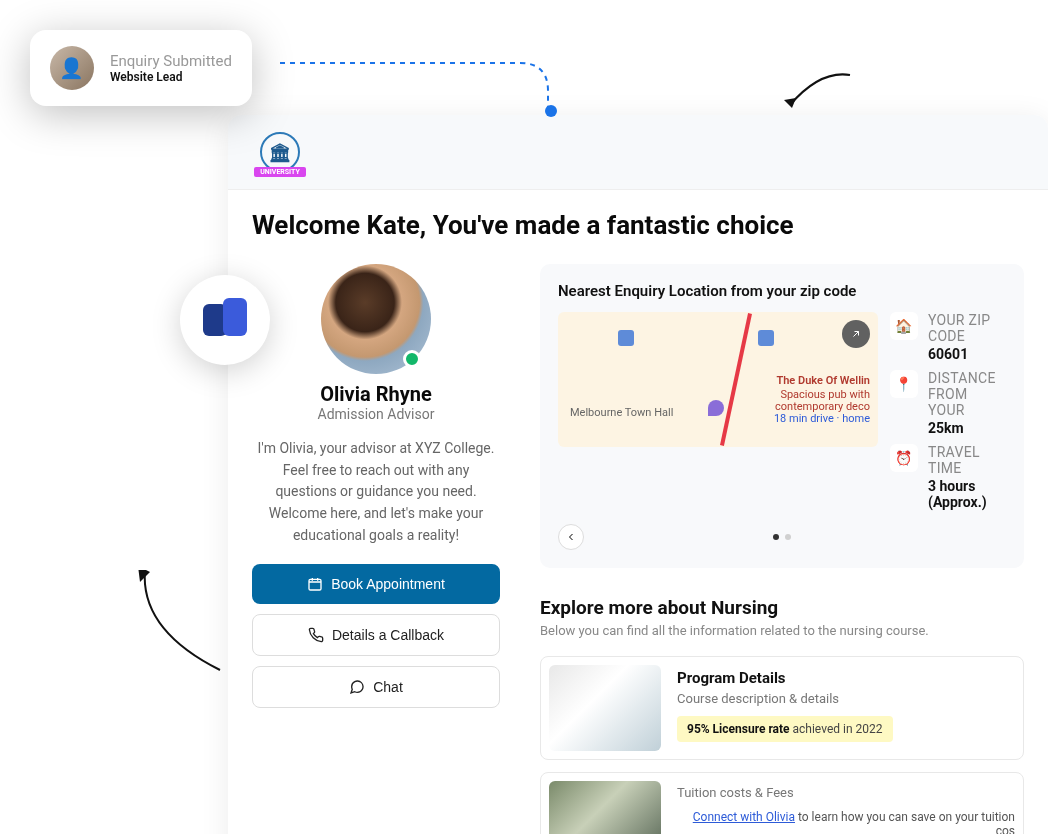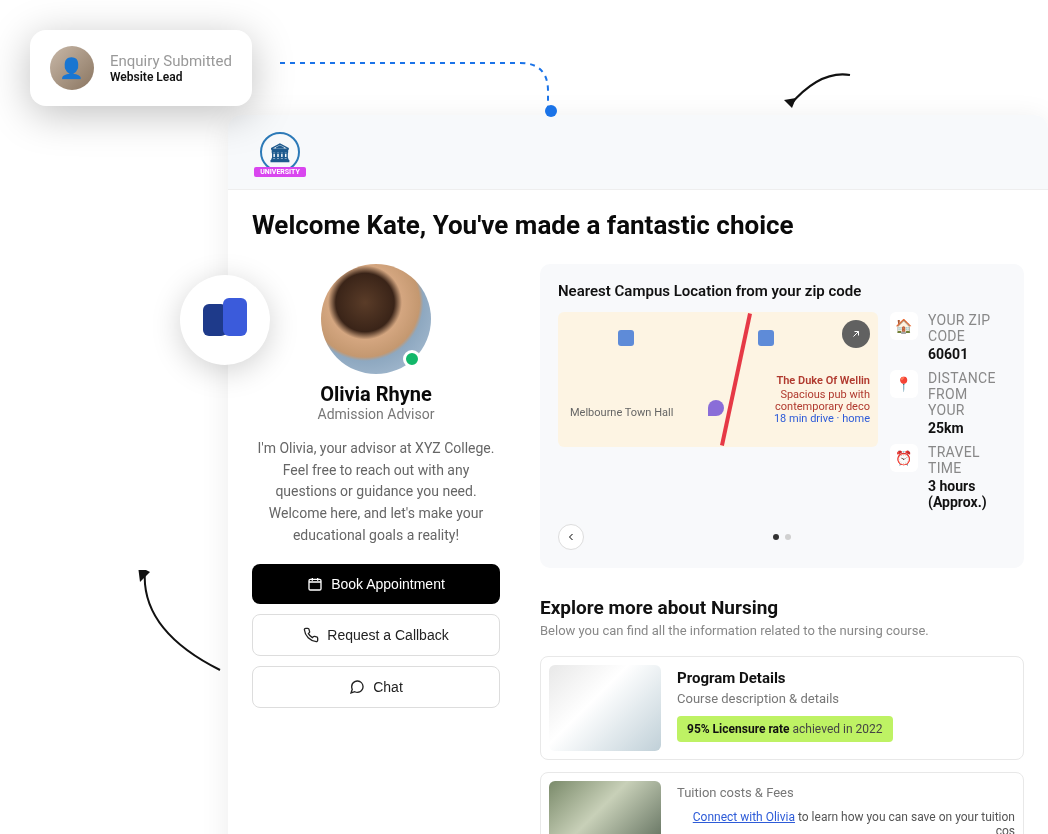--- a/index.html
+++ b/index.html
@@ -104,21 +104,21 @@
   }
   .advisor-name { font-size: 20px; font-weight: 700; color: #0a0a0a; margin-top: 8px;}
   .advisor-role { font-size: 14px; color: #777; margin-bottom: 16px; }
   .advisor-msg { font-size: 14px; color: #666; line-height: 1.55; margin-bottom: 18px; }
   .btn {
     display: flex; align-items: center; justify-content: center; gap: 8px;
     width: 100%; padding: 12px; border-radius: 8px;
     font-size: 14px; font-weight: 500; cursor: pointer;
     margin-bottom: 10px;
   }
-  .btn-primary { background: #000000; color: #fff; border: none; }
+  .btn-primary { background: #0369a1; color: #fff; border: none; }
   .btn-outline { background: #fff; color: #222; border: 1px solid #ddd; }
   .btn svg { width: 16px; height: 16px; }
 
   .right-col { flex: 1; min-width: 0; }
   .card {
     background: #f8f9fb;
     border-radius: 10px;
     padding: 18px;
   }
   .card-title { font-size: 15px; font-weight: 600; color: #111; margin-bottom: 12px; }
@@ -149,21 +149,21 @@
   .explore-sub { font-size: 13px; color:#888; margin-top: 4px; margin-bottom: 18px; }
   .item {
     display:flex; gap:16px; border:1px solid #e8e8e8; border-radius:8px; padding:8px; margin-bottom:12px; align-items:flex-start;
   }
   .item-img { width:112px; height:86px; border-radius:6px; flex-shrink:0;}
   .img-nurse { background: linear-gradient(135deg,#e8e8e8 0%, #fff 40%, #c0d0d8 100%);}
   .img-money { background: linear-gradient(135deg,#7a8a6a 0%, #c8d0b8 40%, #4a5a4a 100%);}
   .item-body { padding-top:4px; font-size:13px;}
   .item-title { font-size:15px; font-weight:700; color:#111; margin-bottom:4px;}
   .item-desc { color:#777; margin-bottom:10px;}
-  .badge { display:inline-block; background:#bef264; border-radius:4px; padding:6px 10px; font-size:12px; color:#444;}
+  .badge { display:inline-block; background:#fef9c3; border-radius:4px; padding:6px 10px; font-size:12px; color:#444;}
   .badge strong { color:#111; }
   .link { color:#2d5bd8; text-decoration: underline; }
 
   
   .partner-badge {
     position: absolute;
     top: 275px; left: 180px;
     width: 90px; height: 90px;
     background:#fff; border-radius:50%;
     box-shadow: 0 6px 30px rgba(0,0,0,0.18);
@@ -232,33 +232,33 @@
           <svg viewBox="0 0 24 24" fill="none" stroke="currentColor" stroke-width="2">
               <rect x="3" y="5" width="18" height="16" rx="2"></rect>
               <path d="M3 9h18M8 3v4M16 3v4"></path>
             </svg>
           <span>Book Appointment</span>
         </button>
         <button class="btn btn-outline">
           <svg viewBox="0 0 24 24" fill="none" stroke="currentColor" stroke-width="2">
               <path d="M22 16.92v3a2 2 0 0 1-2.18 2A19.86 19.86 0 0 1 2.08 4.18 2 2 0 0 1 4.11 2h3a2 2 0 0 1 2 1.72c.13.96.37 1.9.72 2.8a2 2 0 0 1-.45 2.11L8.09 9.91a16 16 0 0 0 6 6l1.27-1.27a2 2 0 0 1 2.11-.45c.9.35 1.84.59 2.8.72A2 2 0 0 1 22 16.92z"></path>
             </svg>
-          <span>Request a Callback</span>
+          <span>Details a Callback</span>
         </button>
         <button class="btn btn-outline">
           <svg viewBox="0 0 24 24" fill="none" stroke="currentColor" stroke-width="2">
               <path d="M21 11.5a8.38 8.38 0 0 1-.9 3.8 8.5 8.5 0 0 1-7.6 4.7 8.38 8.38 0 0 1-3.8-.9L3 21l1.9-5.7a8.38 8.38 0 0 1-.9-3.8 8.5 8.5 0 0 1 4.7-7.6 8.38 8.38 0 0 1 3.8-.9h.5a8.48 8.48 0 0 1 8 8v.5z"></path>
             </svg>
           <span>Chat</span>
         </button>
       </div>
 
       <div class="right-col">
         <div class="card">
-          <div class="card-title">Nearest Campus Location from your zip code</div>
+          <div class="card-title">Nearest Enquiry Location from your zip code</div>
           <div class="map-row">
             <div class="map">
               <div class="map-road"></div>
               <div class="map-pin" style="top:18px; left:60px;"></div>
               <div class="map-pin" style="top:18px; left:200px;"></div>
               <div class="map-pin" style="top:88px; left:150px; background:#8a6dd8; border-radius:50% 50% 50% 0;"></div>
               <div class="map-label" style="top:62px; right:8px; font-weight:600;">The Duke Of Wellin</div>
               <div class="map-label" style="top:76px; right:8px;">Spacious pub with</div>
               <div class="map-label" style="top:88px; right:8px;">contemporary deco</div>
               <div class="map-label" style="top:100px; right:8px; color:#2d5bd8;">18 min drive · home</div>

